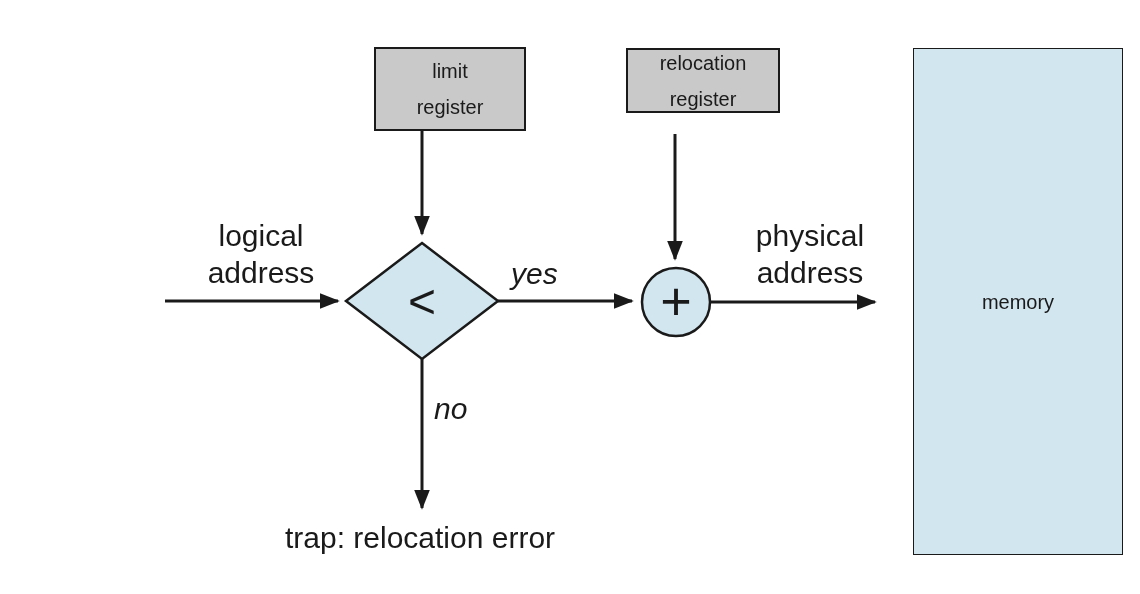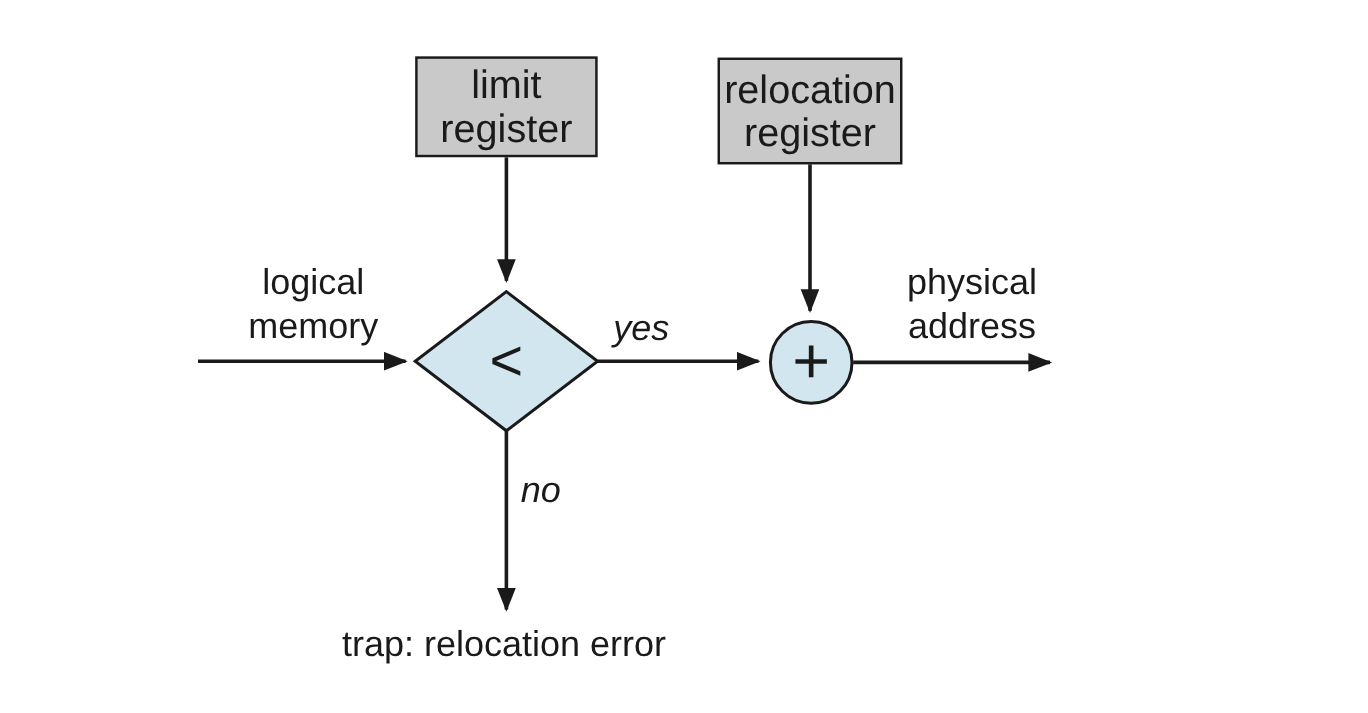--- a/index.html
+++ b/index.html
@@ -37,23 +37,24 @@
 
   .box {
     position: absolute;
     box-sizing: border-box;
     background: var(--box-gray, #c9c9c9);
     border: 2px solid var(--line, #1a1a1a);
     display: flex;
     align-items: center;
     justify-content: center;
     text-align: center;
-    font-size: 33px;
+    font-size: 20px;
     line-height: 36px;
     white-space: pre-line;
+    margin-left: 28px;
   }
   .box.blue {
     background: var(--shape-blue, #d2e6f0);
     border-width: 1.5px;
   }
   .lbl {
     position: absolute;
     font-size: 30px;
     line-height: 37px;
     text-align: center;
@@ -92,30 +93,33 @@
     <polygon class="shape" points="422,243 498,301 422,359 346,301"></polygon>
     <circle class="shape" cx="676" cy="302" r="34"></circle>
   </svg>
 
 
   <div class="box" style="left:346px; top:47px; width:152px; height:84px;">
     <span>limit
 register</span>
   </div>
 
-  <div class="box" style="left:598px; top:48px; width:154px; height:89px;">
+  <div class="box" style="left:598px; top:48px; width:154px; height:65px;">
     <span>relocation
 register</span>
   </div>
 
+  <div class="box blue" style="left:885px; top:48px; width:210px; height:507px;">
+    <span>memory</span>
+  </div>
 
   <div class="sym lt" style="left:392px; top:277px; width:60px; height:48px;">&lt;</div>
   <div class="sym plus" style="left:646px; top:274px; width:60px; height:54px;">+</div>
 
   <div class="lbl" style="left:161px; top:217px; width:200px;">logical
-memory</div>
+address</div>
   <div class="lbl" style="left:710px; top:217px; width:200px;">physical
 address</div>
   <div class="lbl left" style="left:511px; top:255px; width:70px;">yes</div>
   <div class="lbl left" style="left:434px; top:369px; width:70px;margin-top:21px;">no</div>
   <div class="lbl" style="left:240px; top:519px; width:360px;">trap: relocation error</div>
 
 </div>
 
 </body></html>

